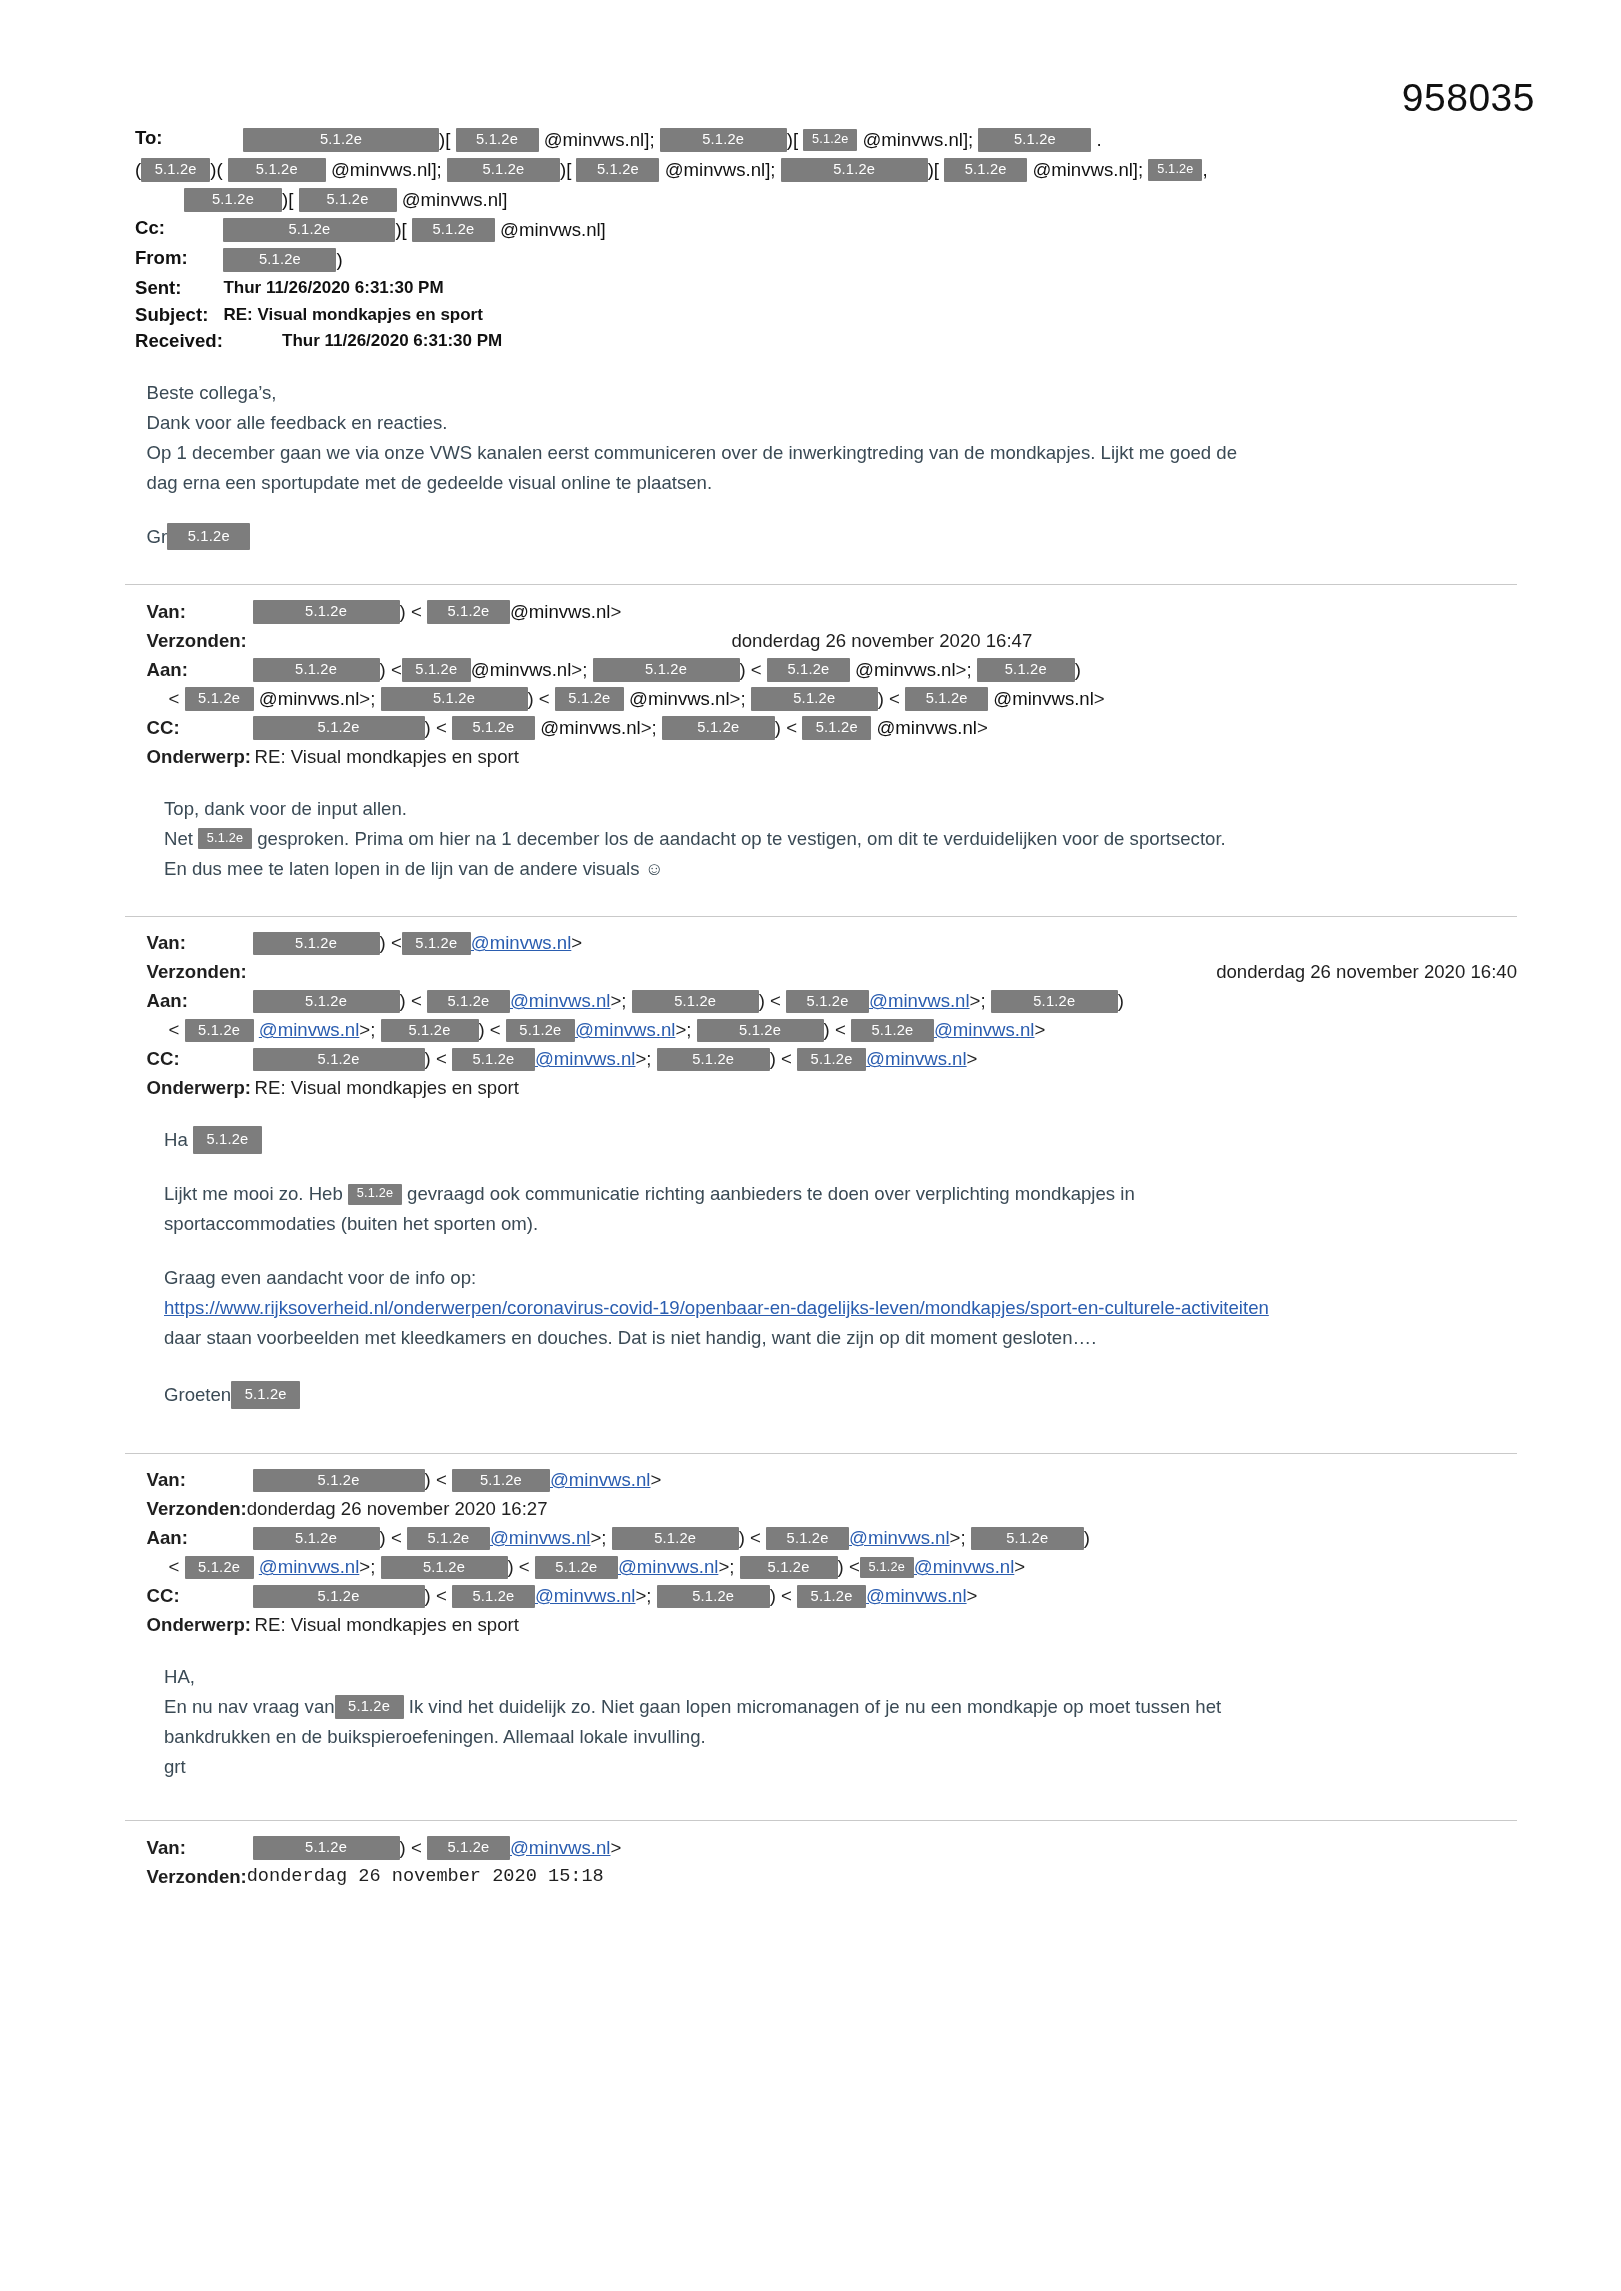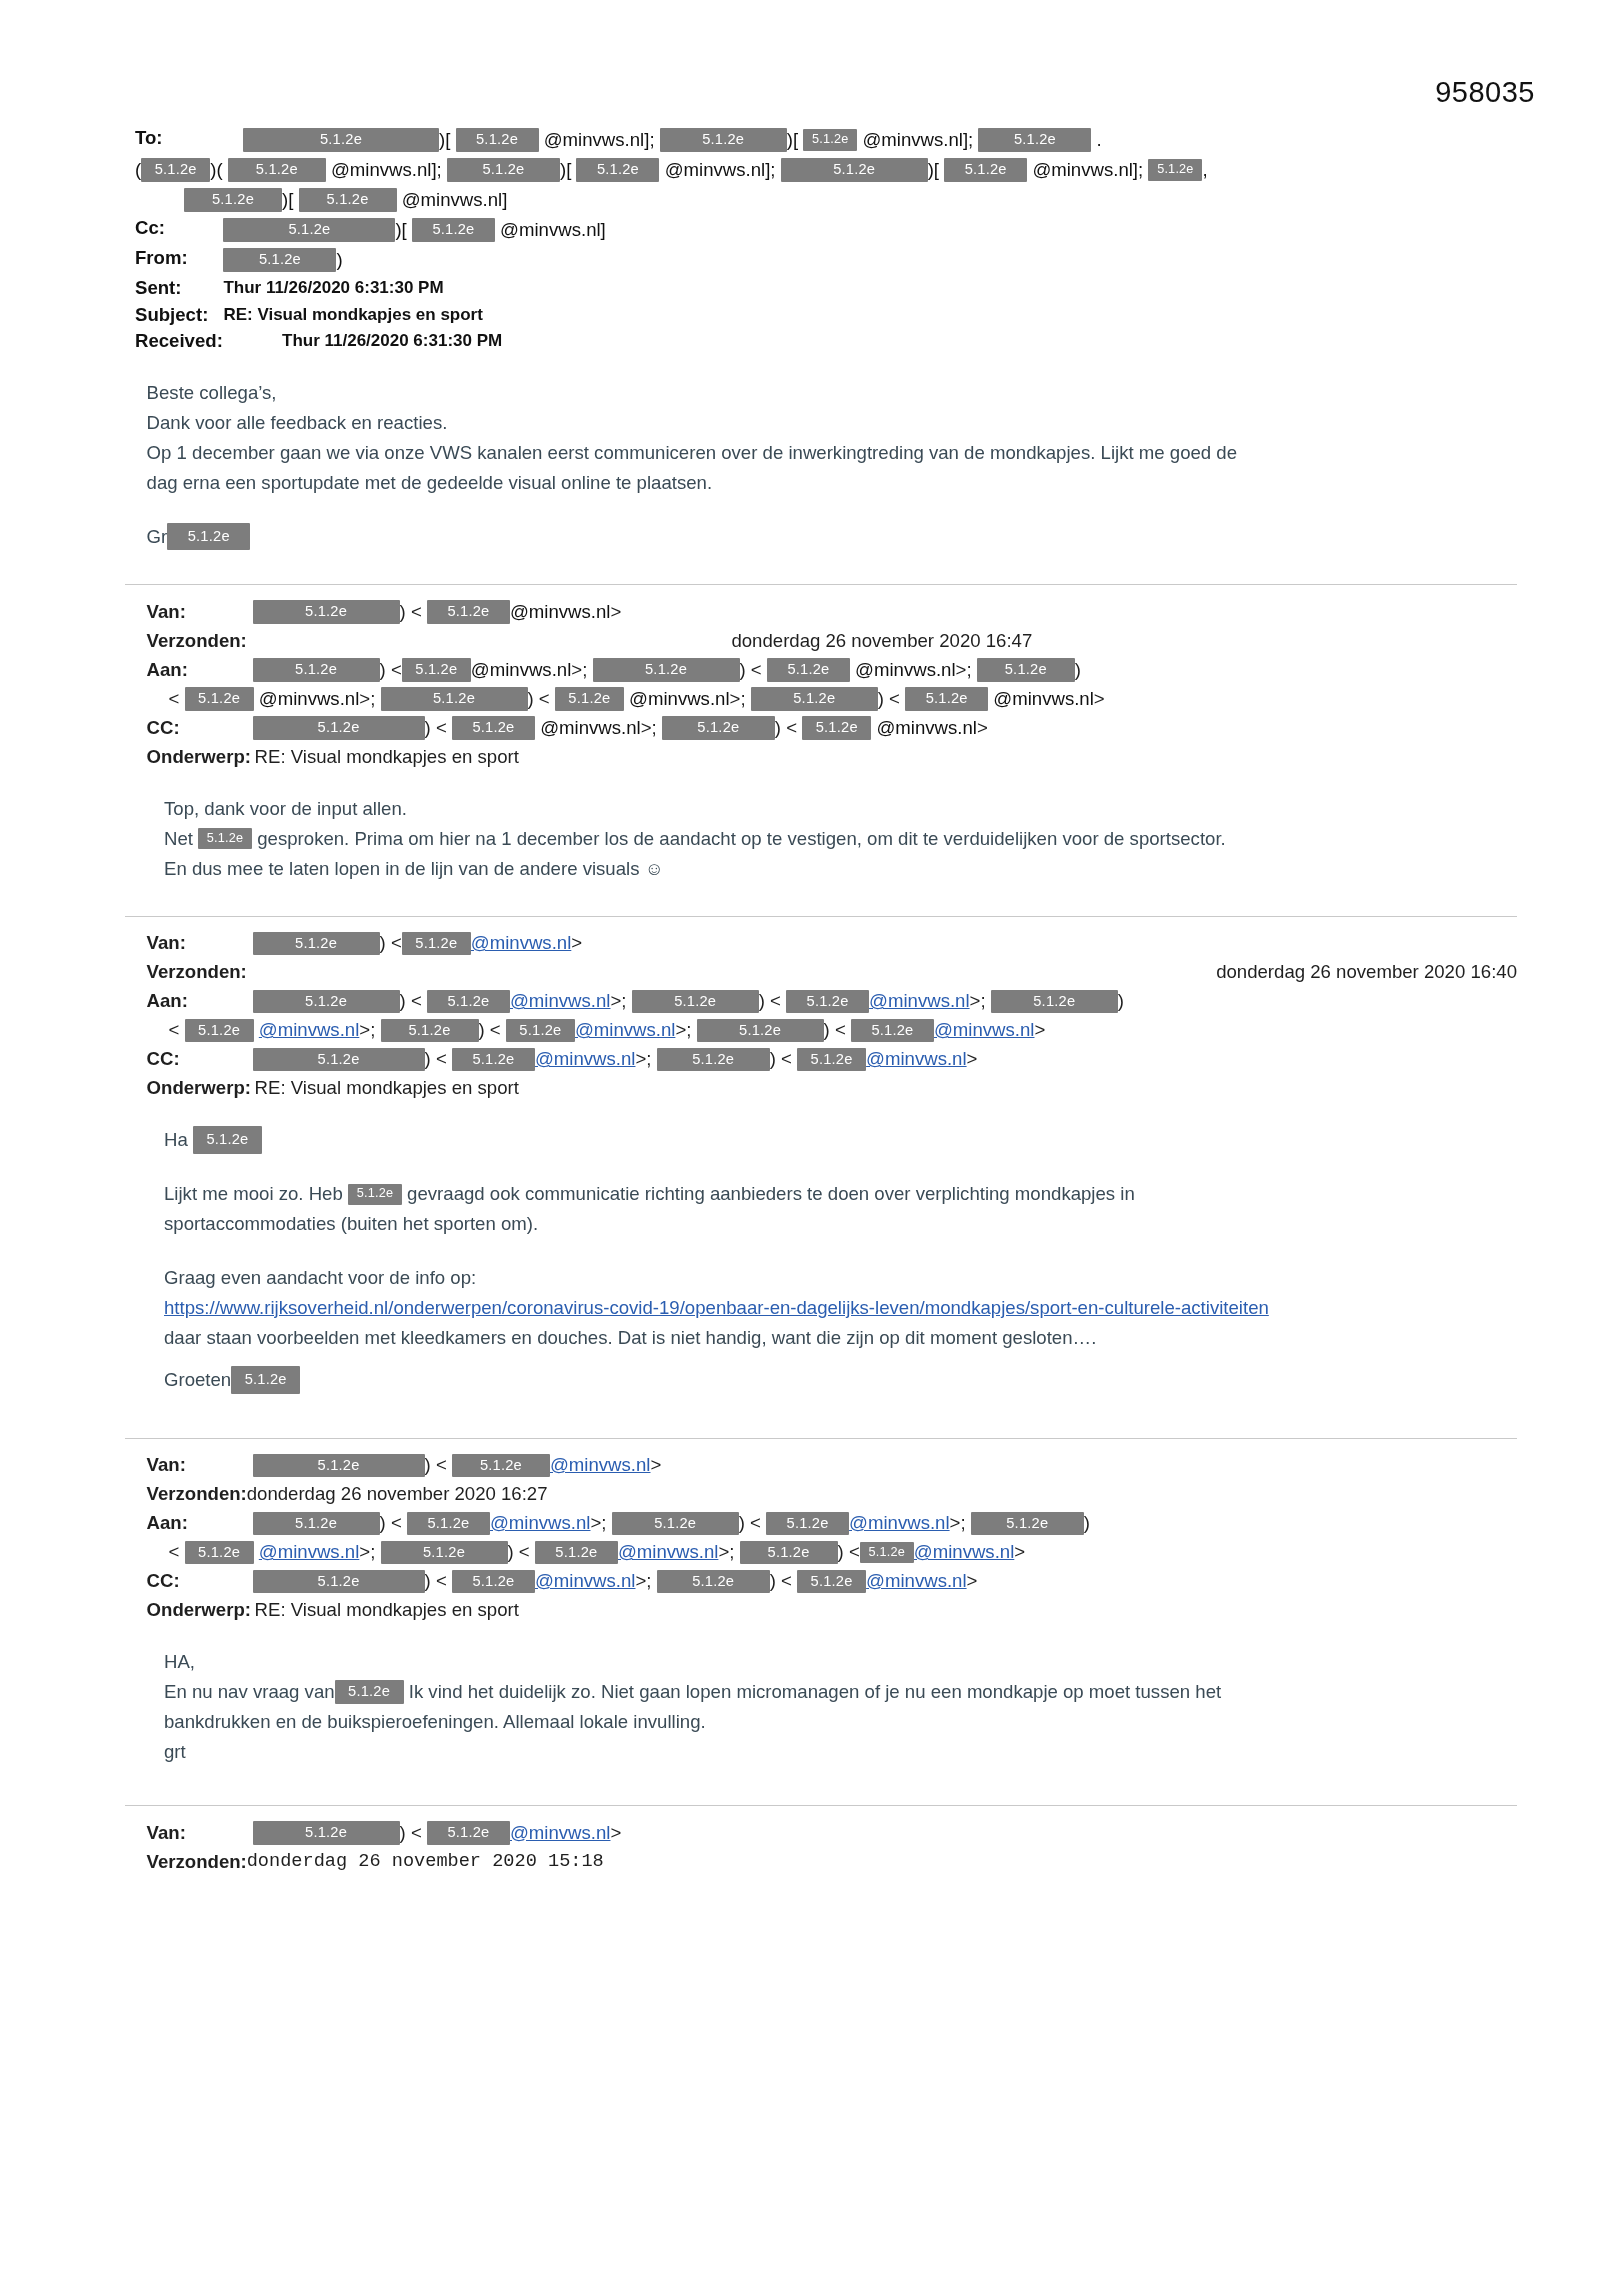--- a/index.html
+++ b/index.html
@@ -18,21 +18,21 @@
     position: relative;
     width: 1621px;
     height: 2292px;
     box-sizing: border-box;
     padding: 0;
   }
   .doc-number {
     position: absolute;
     top: 76px;
     right: 86px;
-    font-size: 29px;
+    font-size: 39px;
     letter-spacing: 0.5px;
     color: #111;
     font-family: "Liberation Sans", sans-serif;
   }
 
   .content {
     position: absolute;
     left: 125px;
     top: 125px;
     width: 1392px;
@@ -337,21 +337,21 @@
         </p>
         <p style="margin-top:25.5px;">
           Lijkt me mooi zo. Heb <span class="red w55">5.1.2e</span> gevraagd ook communicatie richting aanbieders te doen over verplichting mondkapjes in
         </p>
         <p>sportaccommodaties (buiten het sporten om).</p>
         <p style="margin-top:25.5px;">Graag even aandacht voor de info op:</p>
         <p>
           <a href="#">https://www.rijksoverheid.nl/onderwerpen/coronavirus-covid-19/openbaar-en-dagelijks-leven/mondkapjes/sport-en-culturele-activiteiten</a>
         </p>
         <p>daar staan voorbeelden met kleedkamers en douches. Dat is niet handig, want die zijn op dit moment gesloten….</p>
-        <p style="margin-top:14px;">
+        <p style="margin-top:29px;">
           <span>Groeten</span><span class="red w70 tall">5.1.2e</span>
         </p>
       </div>
     </div>
 
     <div class="quote" style="margin-top:43px;">
       <div class="qh">
         <div class="qh-row">
           <div class="qh-label">Van:</div>
           <div class="qh-val">

